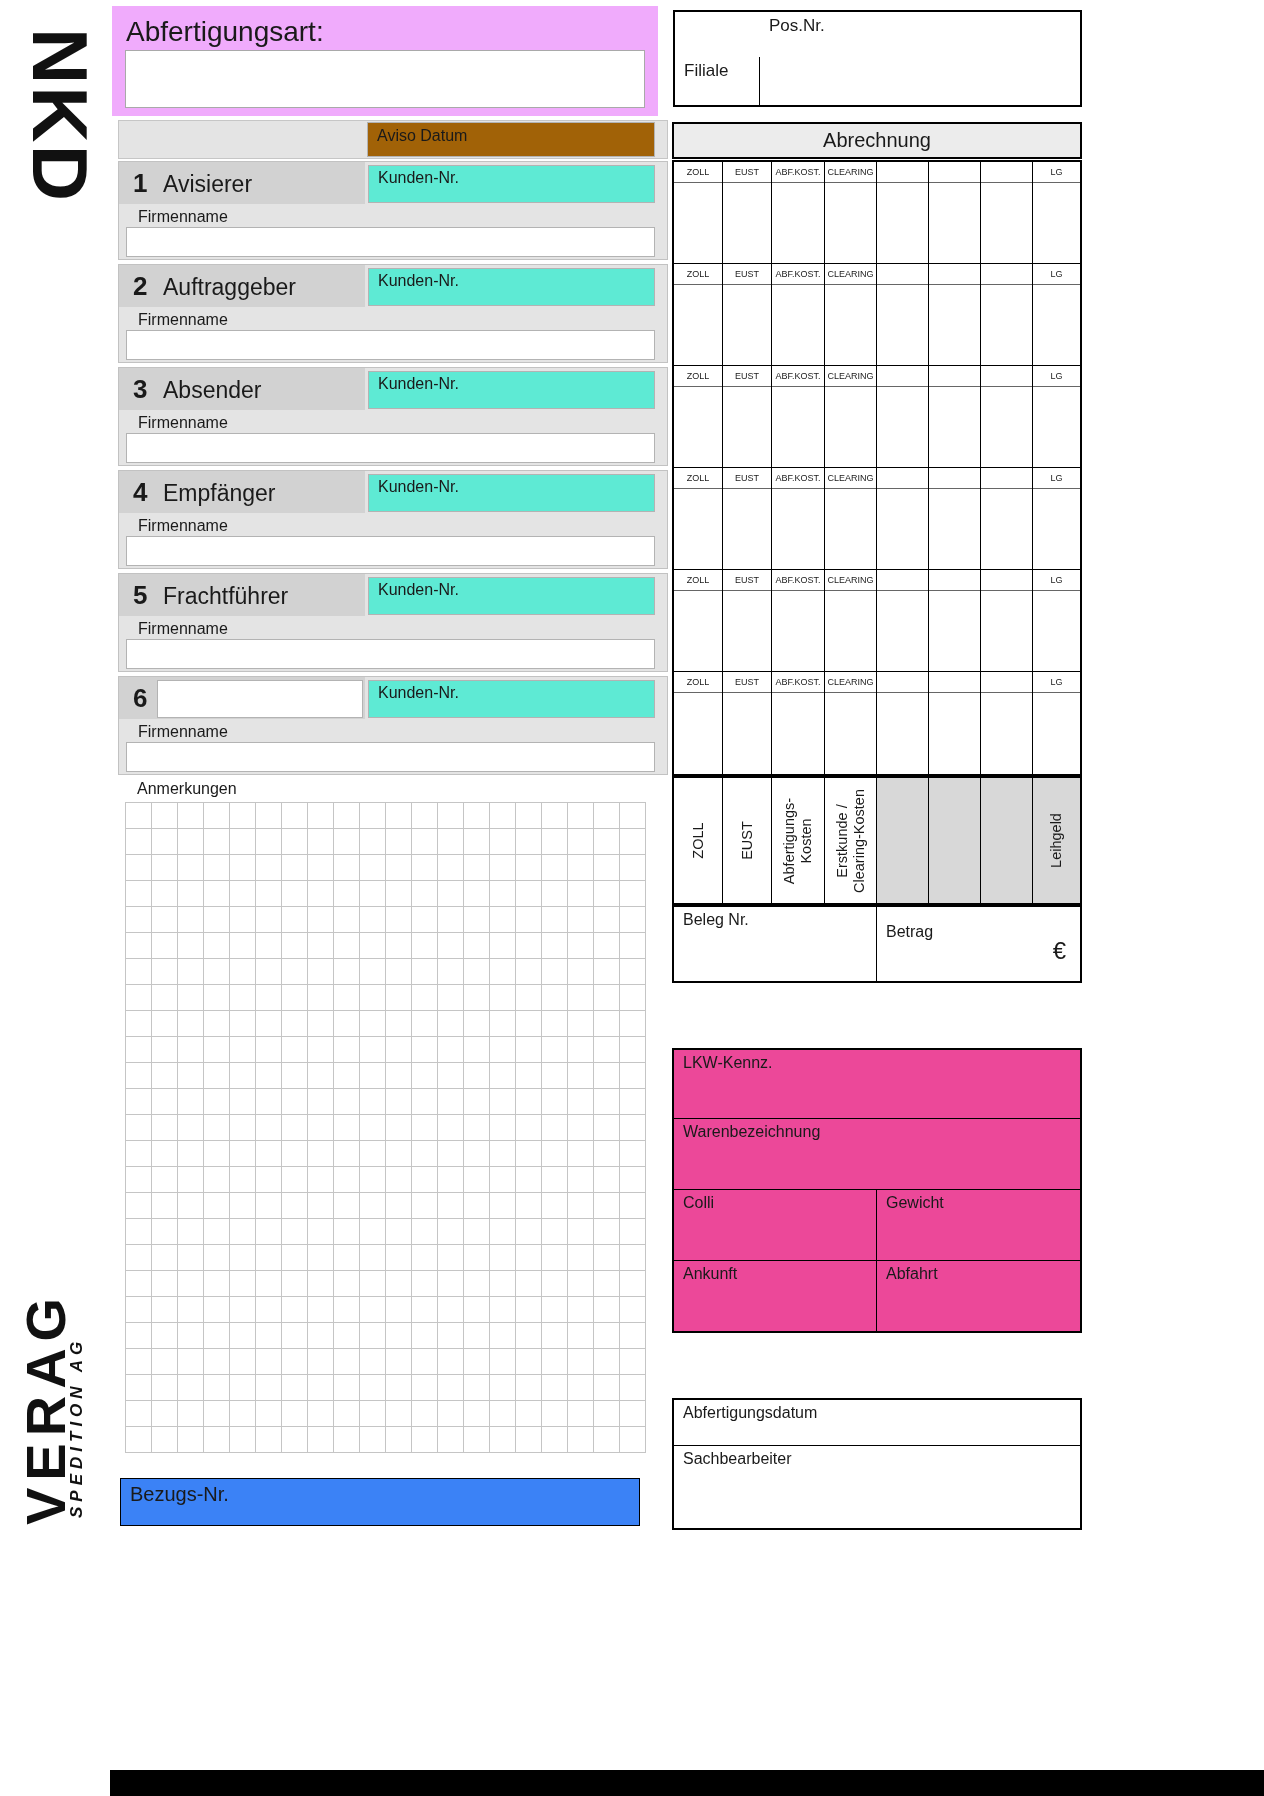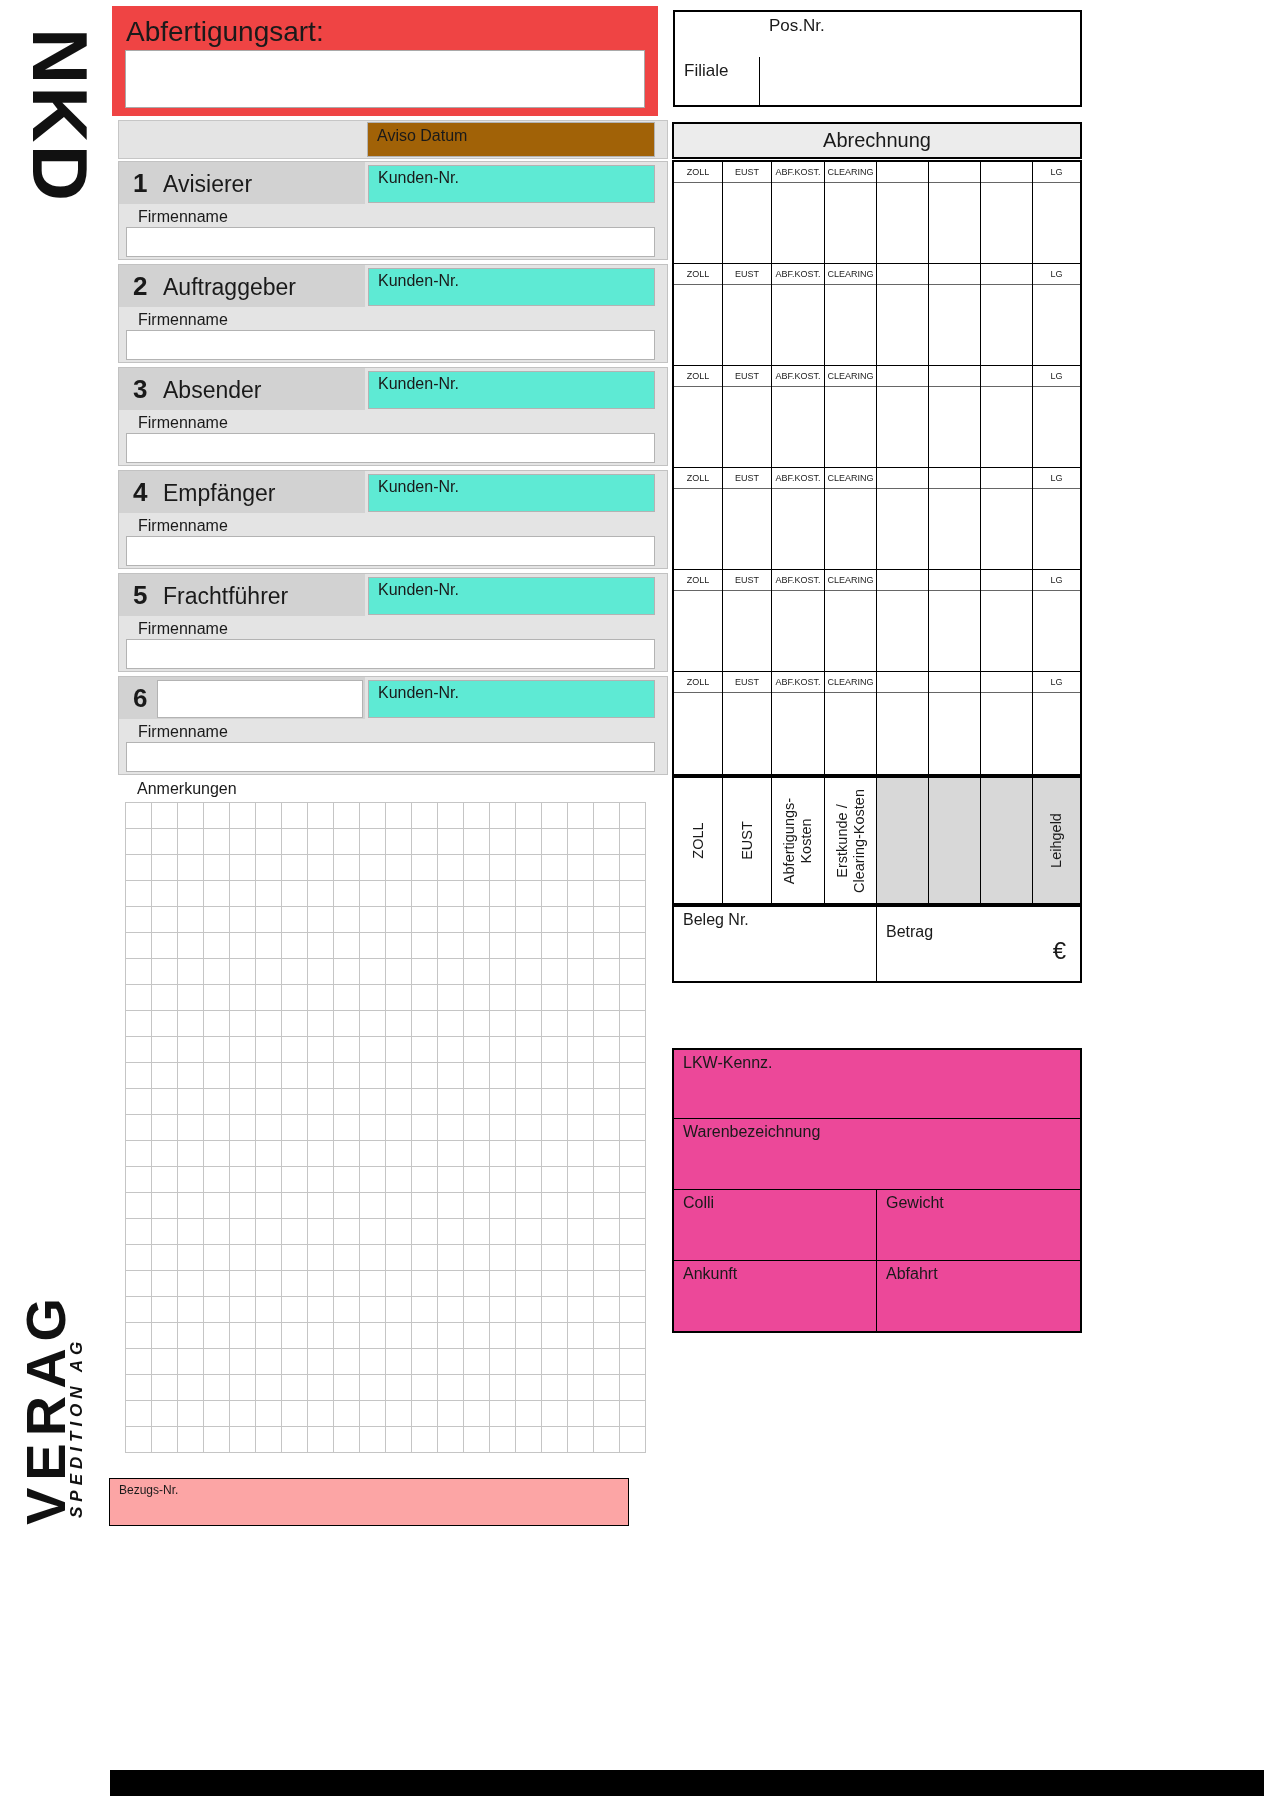--- a/index.html
+++ b/index.html
@@ -12,21 +12,21 @@
          transform:rotate(90deg); transform-origin:0 0;
          font-size:78px; font-weight:bold; letter-spacing:2px; line-height:72px; color:#111; }
   .verag { position:absolute; left:20px; top:1525px; width:295px; height:52px;
            transform:rotate(-90deg); transform-origin:0 0;
            font-size:56px; font-weight:bold; letter-spacing:7px; line-height:52px; color:#111; }
   .sped { position:absolute; left:64px; top:1518px; width:285px; height:26px;
           transform:rotate(-90deg); transform-origin:0 0;
           font-size:17px; font-weight:bold; font-style:italic; letter-spacing:5px; line-height:26px; color:#111; }
 
   
-  .artbox { position:absolute; left:112px; top:6px; width:546px; height:110px; background:#ef4444; }
+  .artbox { position:absolute; left:112px; top:6px; width:546px; height:110px; background:#f0abfc; }
   .artbox .artlabel { position:absolute; left:14px; top:10px; font-size:28px; }
   .artbox .artinput { position:absolute; left:13px; top:44px; width:520px; height:58px;
                       background:#fff; border:1px solid #a9a9a9; }
 
   .fpbox { position:absolute; left:673px; top:10px; width:409px; height:97px; border:2px solid #000; display:flex; background:#fff; }
   .fpcell { padding:4px 9px; font-size:17px; }
   .fpcell.filiale { width:85px; border-right:1px solid #000;margin-top:45px; }
   .fpcell.posnr { flex:1; }
 
   .avstrip { position:absolute; left:118px; top:120px; width:550px; height:39px; background:#e4e4e4; border:1px solid #c6c6c6; }
@@ -84,22 +84,22 @@
   .icell.full { width:100%; height:68px; }
   .icell.h70 { height:70px; }
   .icell.half { width:203px; }
   .icell.bR { border-right:1px solid #000; }
   .icell.rest { flex:1; }
 
   .datesblock { position:absolute; left:672px; top:1398px; width:410px; border:2px solid #000; background:#fff; }
   .drow1 { height:46px; border-bottom:1px solid #000; padding:4px 9px; font-size:16px; }
   .drow2 { height:82px; padding:4px 9px; font-size:16px; }
 
-  .bezug { position:absolute; left:109px; top:1478px; width:520px; height:48px; border:1.5px solid #000;
-           padding:4px 9px; font-size:12px; background:#fca5a5; }
+  .bezug { position:absolute; left:120px; top:1478px; width:520px; height:48px; border:1.5px solid #000;
+           padding:4px 9px; font-size:20px; background:#3b82f6; }
 
   .bbar { position:absolute; left:110px; top:1770px; width:1154px; height:26px; background:#000; }
 </style>
 </head>
 <body>
 
 <div class="page">
 
   <div class="nkd">NKD</div>
   <div class="verag">VERAG</div>
@@ -406,20 +406,28 @@
     <div class="irow">
       <div class="icell half h70 bR">
         <span>Ankunft</span>
       </div>
       <div class="icell rest h70">
         <span>Abfahrt</span>
       </div>
     </div>
   </div>
 
+  <div class="datesblock">
+    <div class="drow1">
+      <span>Abfertigungsdatum</span>
+    </div>
+    <div class="drow2">
+      <span>Sachbearbeiter</span>
+    </div>
+  </div>
 
   <div class="bezug">
     <span>Bezugs-Nr.</span>
   </div>
 
   <div class="bbar"></div>
 
 </div>
 
 </body></html>

